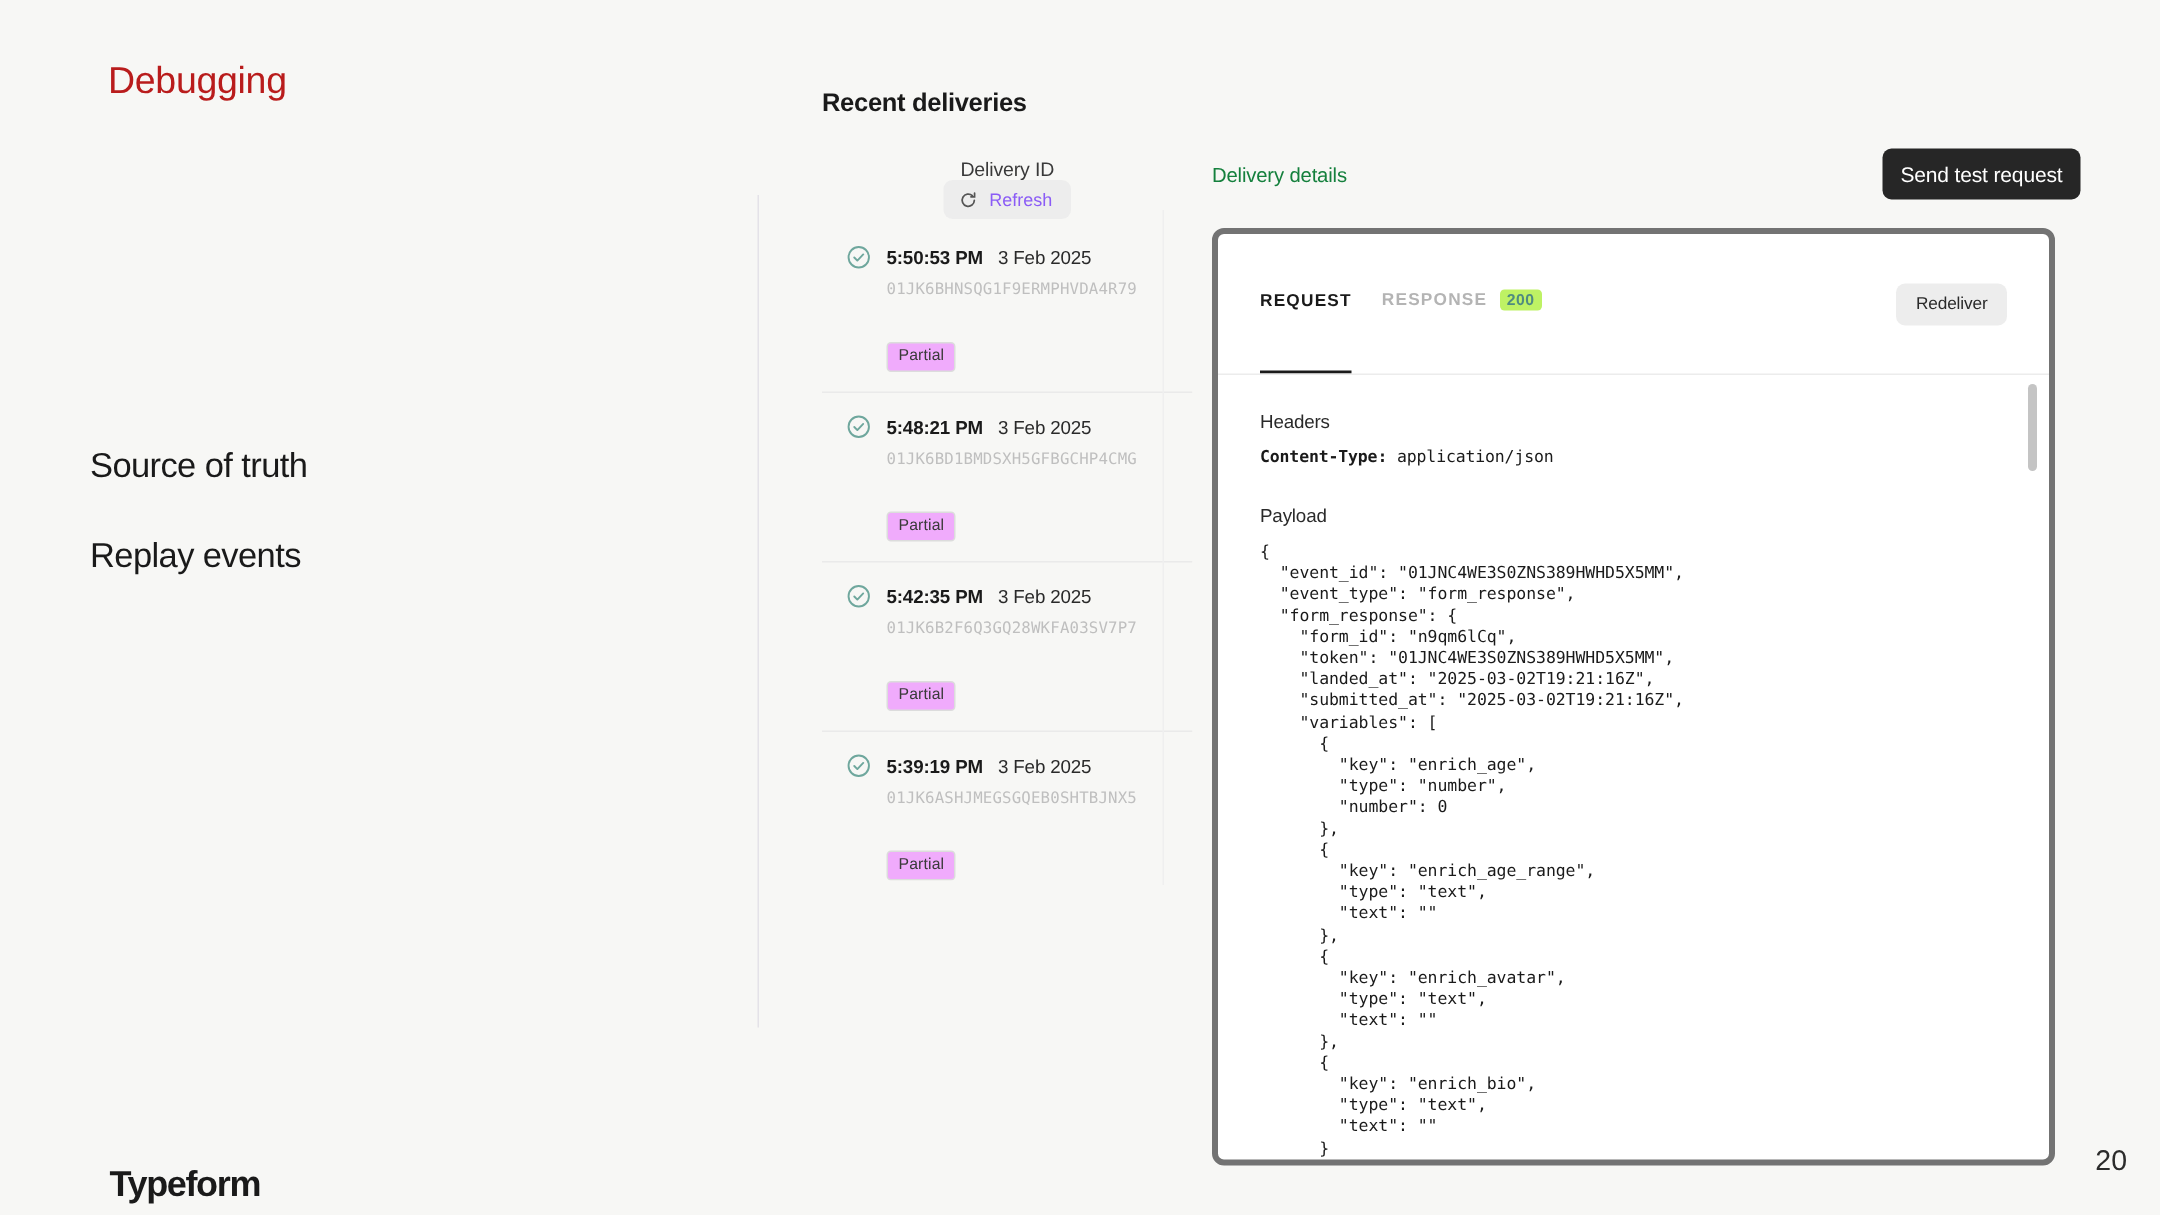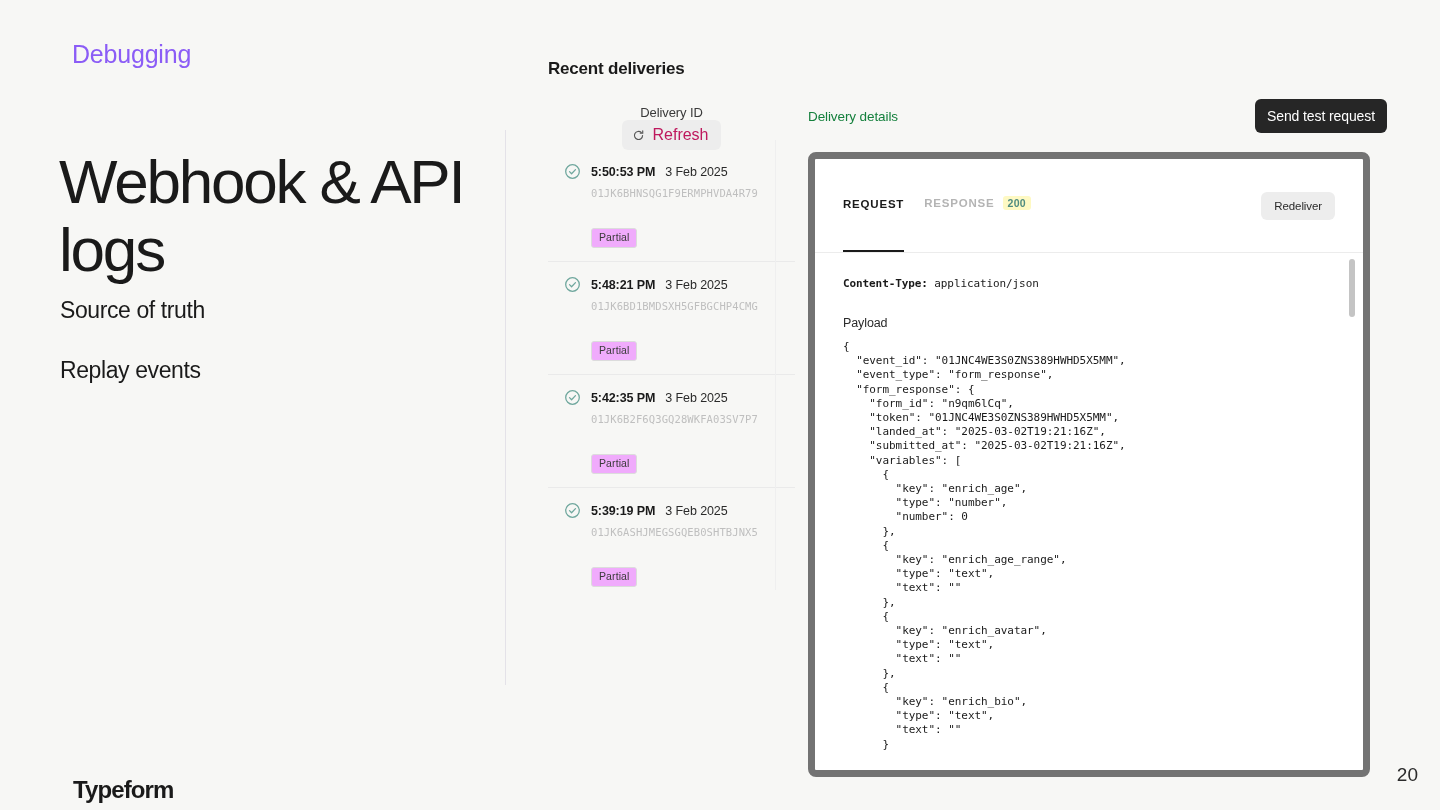--- a/index.html
+++ b/index.html
@@ -8,21 +8,21 @@
     background: #F7F7F5;
     font-family: "Liberation Sans", sans-serif;
     overflow: hidden;
   }
   .slide { position: relative; width: 1440px; height: 810px; background: #F7F7F5; }
 
   
   .left-panel { position: absolute; left: 0; top: 0; width: 505px; height: 810px; }
   .eyebrow {
     position: absolute; left: 72px; top: 40px;
-    font-size: 25px; color: #8b5cf6; letter-spacing: -0.2px; font-weight: 400;
+    font-size: 25px; color: #b91c1c; letter-spacing: -0.2px; font-weight: 400;
   }
   .headline {
     position: absolute; left: 59px; top: 148px; width: 420px;
     font-size: 62px; line-height: 68px; color: #1A1A1A;
     font-weight: 400; letter-spacing: -2.2px;
   }
   .bullets { position: absolute; left: 60px; top: 296px; width: 420px; }
   .bullet {
     font-size: 23px; line-height: 28px; color: #1A1A1A;
     letter-spacing: -0.4px; margin-bottom: 32px; font-weight: 400;
@@ -54,21 +54,21 @@
     display: flex; align-items: center; justify-content: space-between;
     height: 30px;
     flex-direction: column;
   }
   .list-header-label { font-size: 13px; color: #3A3A3A; letter-spacing: -0.1px; }
   .refresh-btn {
     display: flex; align-items: center; gap: 7px;
     background: #EDEDED; border: none; border-radius: 6px;
     padding: 6px 12px 6px 10px; cursor: pointer;
   }
-  .refresh-btn .lbl { font-size: 16px; color: #be185d; }
+  .refresh-btn .lbl { font-size: 12px; color: #8b5cf6; }
   .refresh-icon { width: 13px; height: 13px; display: block; }
 
   .delivery-list {
     margin-top: 14px; width: 247px; height: 438px; overflow: hidden;
     position: relative;
   }
   .delivery-item {
     padding: 14px 16px 13px 16px;
     border-bottom: 1px solid #EAEAEA;
     cursor: pointer; position: relative;
@@ -104,40 +104,40 @@
     height: 32px; padding-right: 1px;
   }
   .details-title { font-size: 13.5px; color: #15803d; letter-spacing: -0.1px; }
   .send-test-btn {
     background: #262626; color: #FFFFFF; border: none; border-radius: 6px;
     font-size: 14px; padding: 9px 12px; cursor: pointer; letter-spacing: -0.1px;
   }
 
   .details-card {
     margin-top: 20px; width: 562px; height: 625px;
-    background: #FFFFFF; border: 7px solid #737373; border-radius: 8px;
+    background: #FFFFFF; border: 4px solid #737373; border-radius: 8px;
     position: relative; overflow: hidden;
   }
   .tabs-row {
     display: flex; align-items: center; justify-content: space-between;
     padding: 33px 28px 0 28px; position: relative;
   }
   .tabs { display: flex; align-items: flex-end; gap: 20px; }
   .tab {
     font-size: 11.5px; letter-spacing: 0.8px; font-weight: 700;
     color: #B4B4B4; cursor: pointer; padding-bottom: 6px; position: relative;
     display: flex; align-items: center; gap: 8px;
   }
   .tab.active { color: #1A1A1A; }
   .tab.active::after {
     content: ""; position: absolute; left: 0; right: 0; bottom: -36px;
     height: 2px; background: #1A1A1A;
   }
   .status-chip {
-    background: #fef9c3; color: #4F8B80; font-weight: 700;
+    background: #bef264; color: #4F8B80; font-weight: 700;
     font-size: 10.5px; padding: 1px 5px; border-radius: 3px; letter-spacing: 0.3px;
   }
   .redeliver-btn {
     background: #EDEDED; border: none; border-radius: 6px;
     font-size: 11.5px; color: #2A2A2A; padding: 8px 13px; cursor: pointer;
     letter-spacing: -0.1px;
   }
   .tab-underline {
     position: absolute; left: 0; right: 0; top: 93px; height: 1px; background: #ECECEC;
   }
@@ -165,21 +165,20 @@
     background: transparent;
   }
 </style>
 </head>
 <body>
 
 <div class="slide">
 
   <div class="left-panel">
     <div class="eyebrow">Debugging</div>
-    <div class="headline">Webhook &amp; API logs</div>
     <div class="bullets">
       <div class="bullet">Source of truth</div>
       <div class="bullet">Replay events</div>
     </div>
     <div class="brand">Typeform</div>
   </div>
 
   <div class="v-divider"></div>
   <div class="page-num">20</div>
 
@@ -285,20 +284,21 @@
             <div class="tab">
               <span>RESPONSE</span>
               <span class="status-chip">200</span>
             </div>
           </div>
           <button class="redeliver-btn">Redeliver</button>
         </div>
         <div class="tab-underline"></div>
 
         <div class="payload-area">
+          <div class="sub-label">Headers</div>
           <div class="header-line">
             <b>Content-Type:</b>
             <span>application/json</span>
           </div>
           <div class="sub-label">Payload</div>
           <div class="code-block">{
   "event_id": "01JNC4WE3S0ZNS389HWHD5X5MM",
   "event_type": "form_response",
   "form_response": {
     "form_id": "n9qm6lCq",

